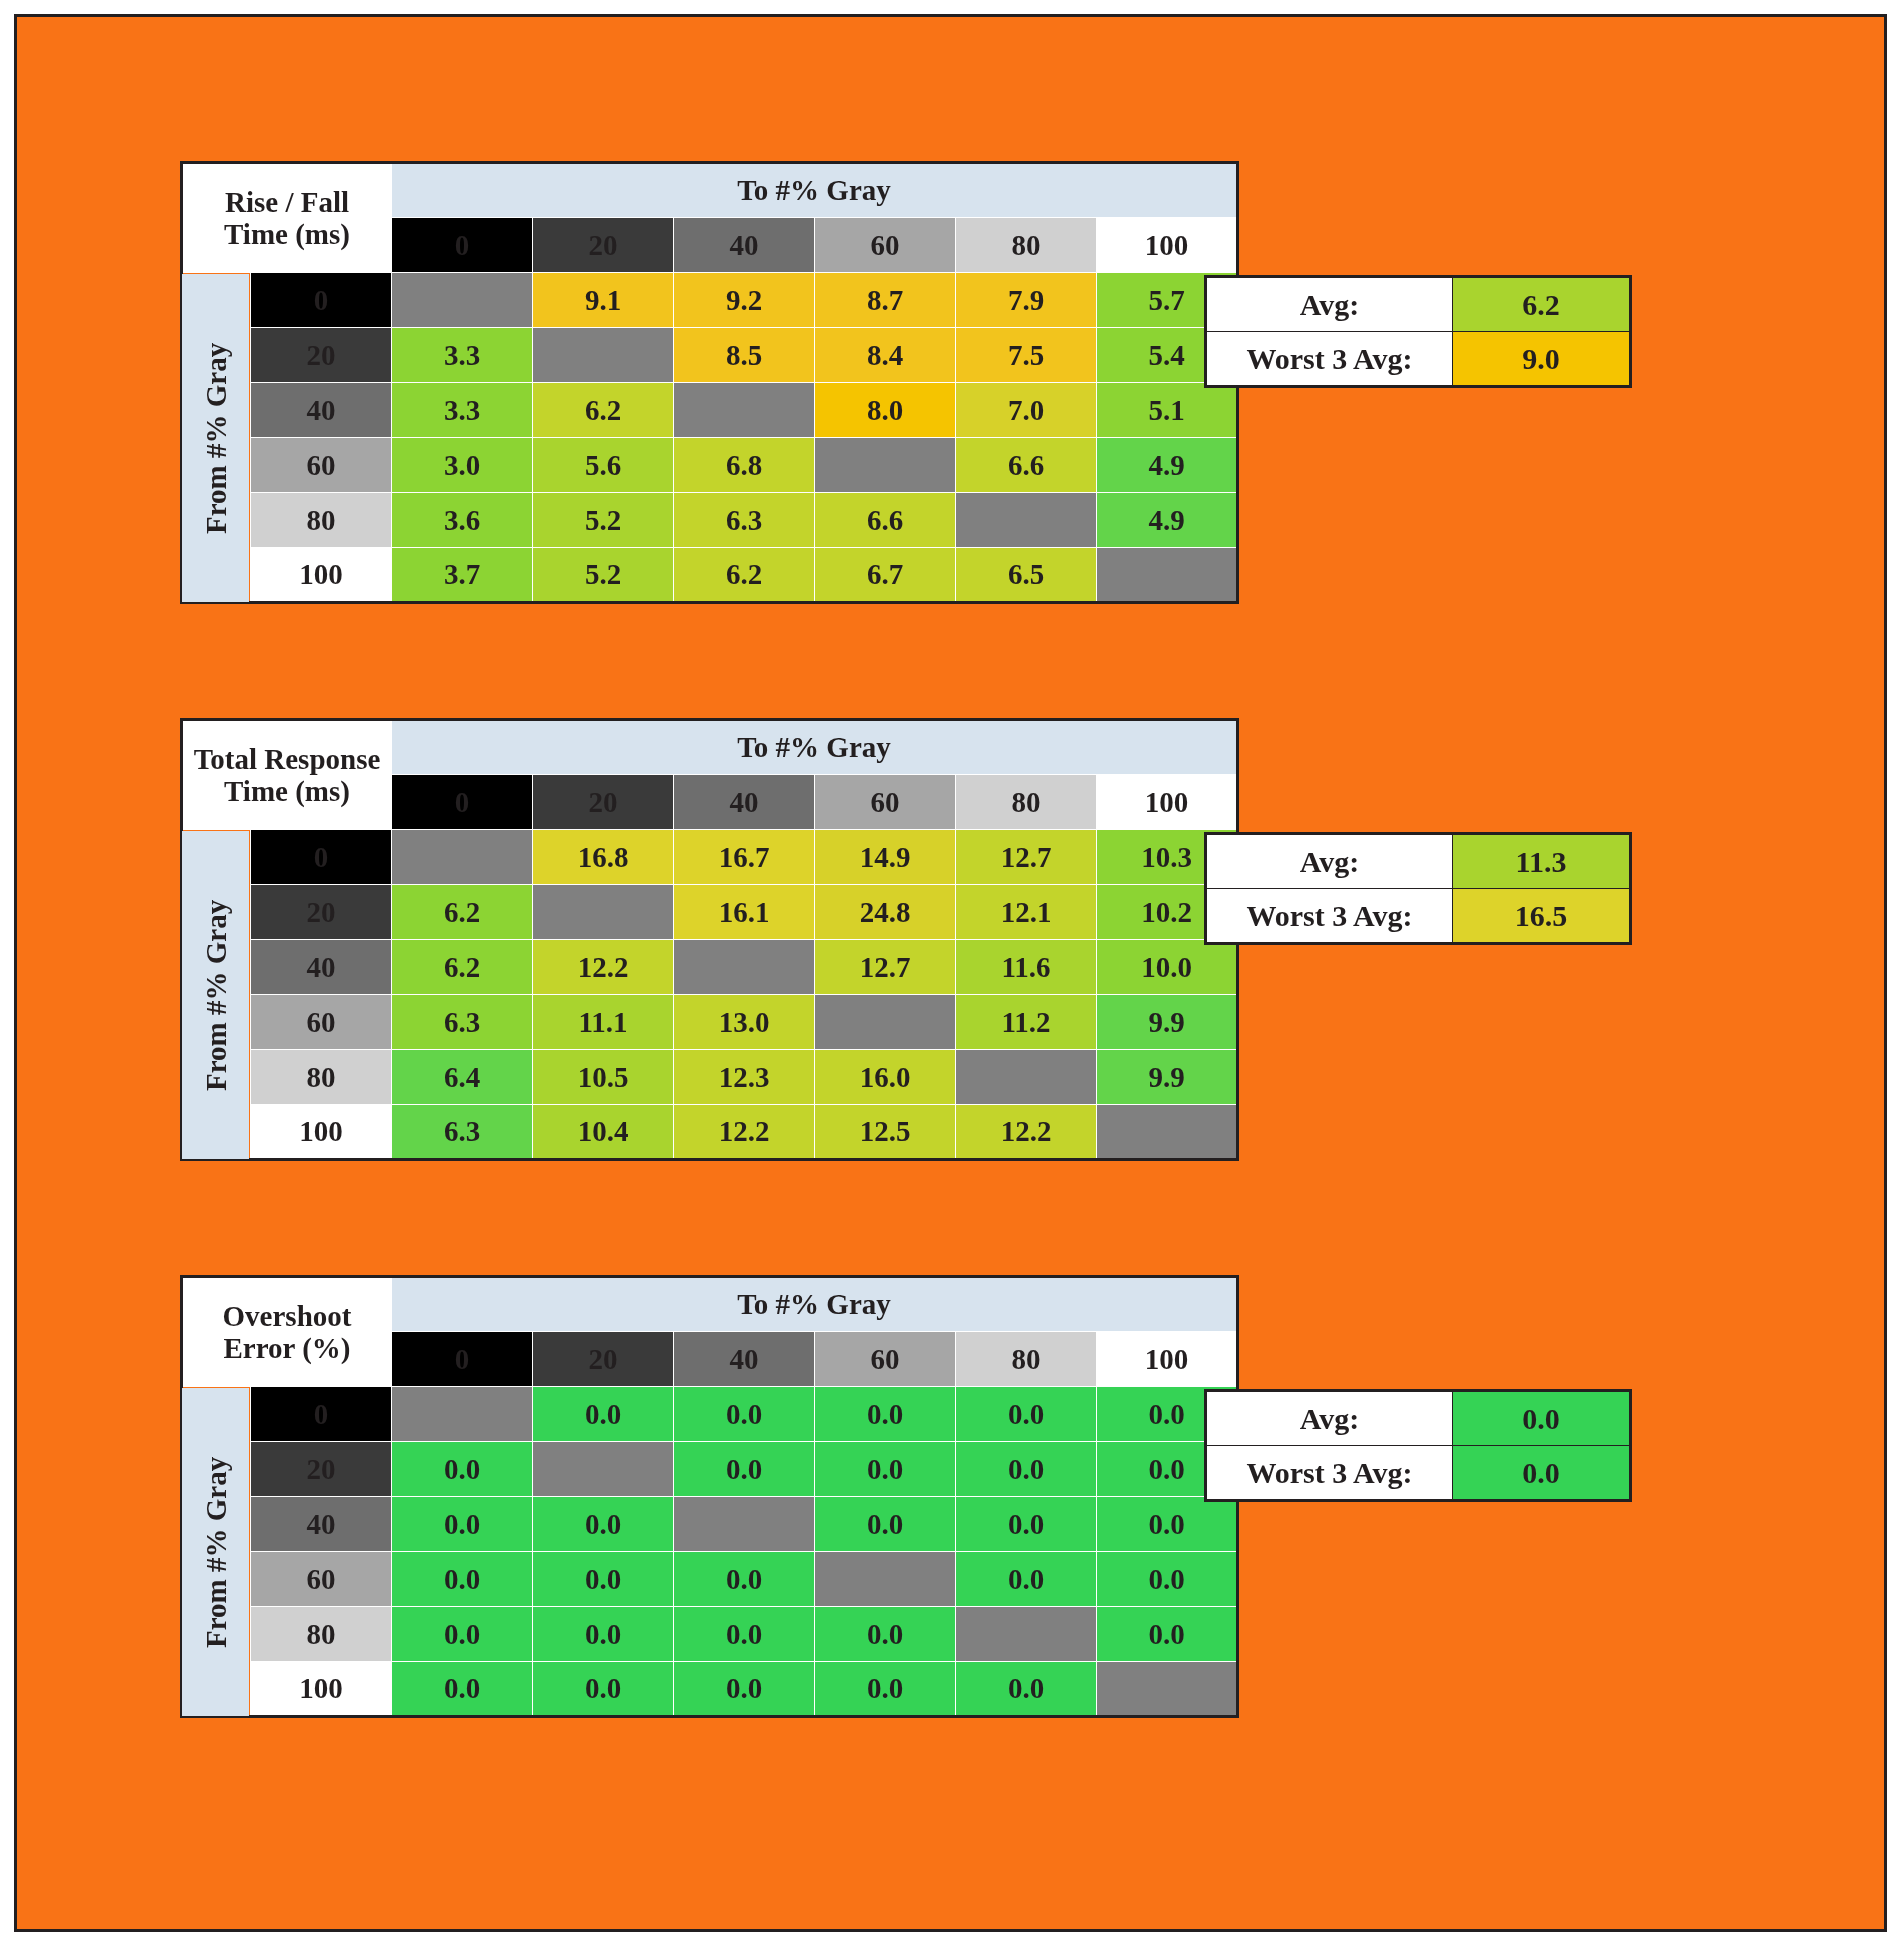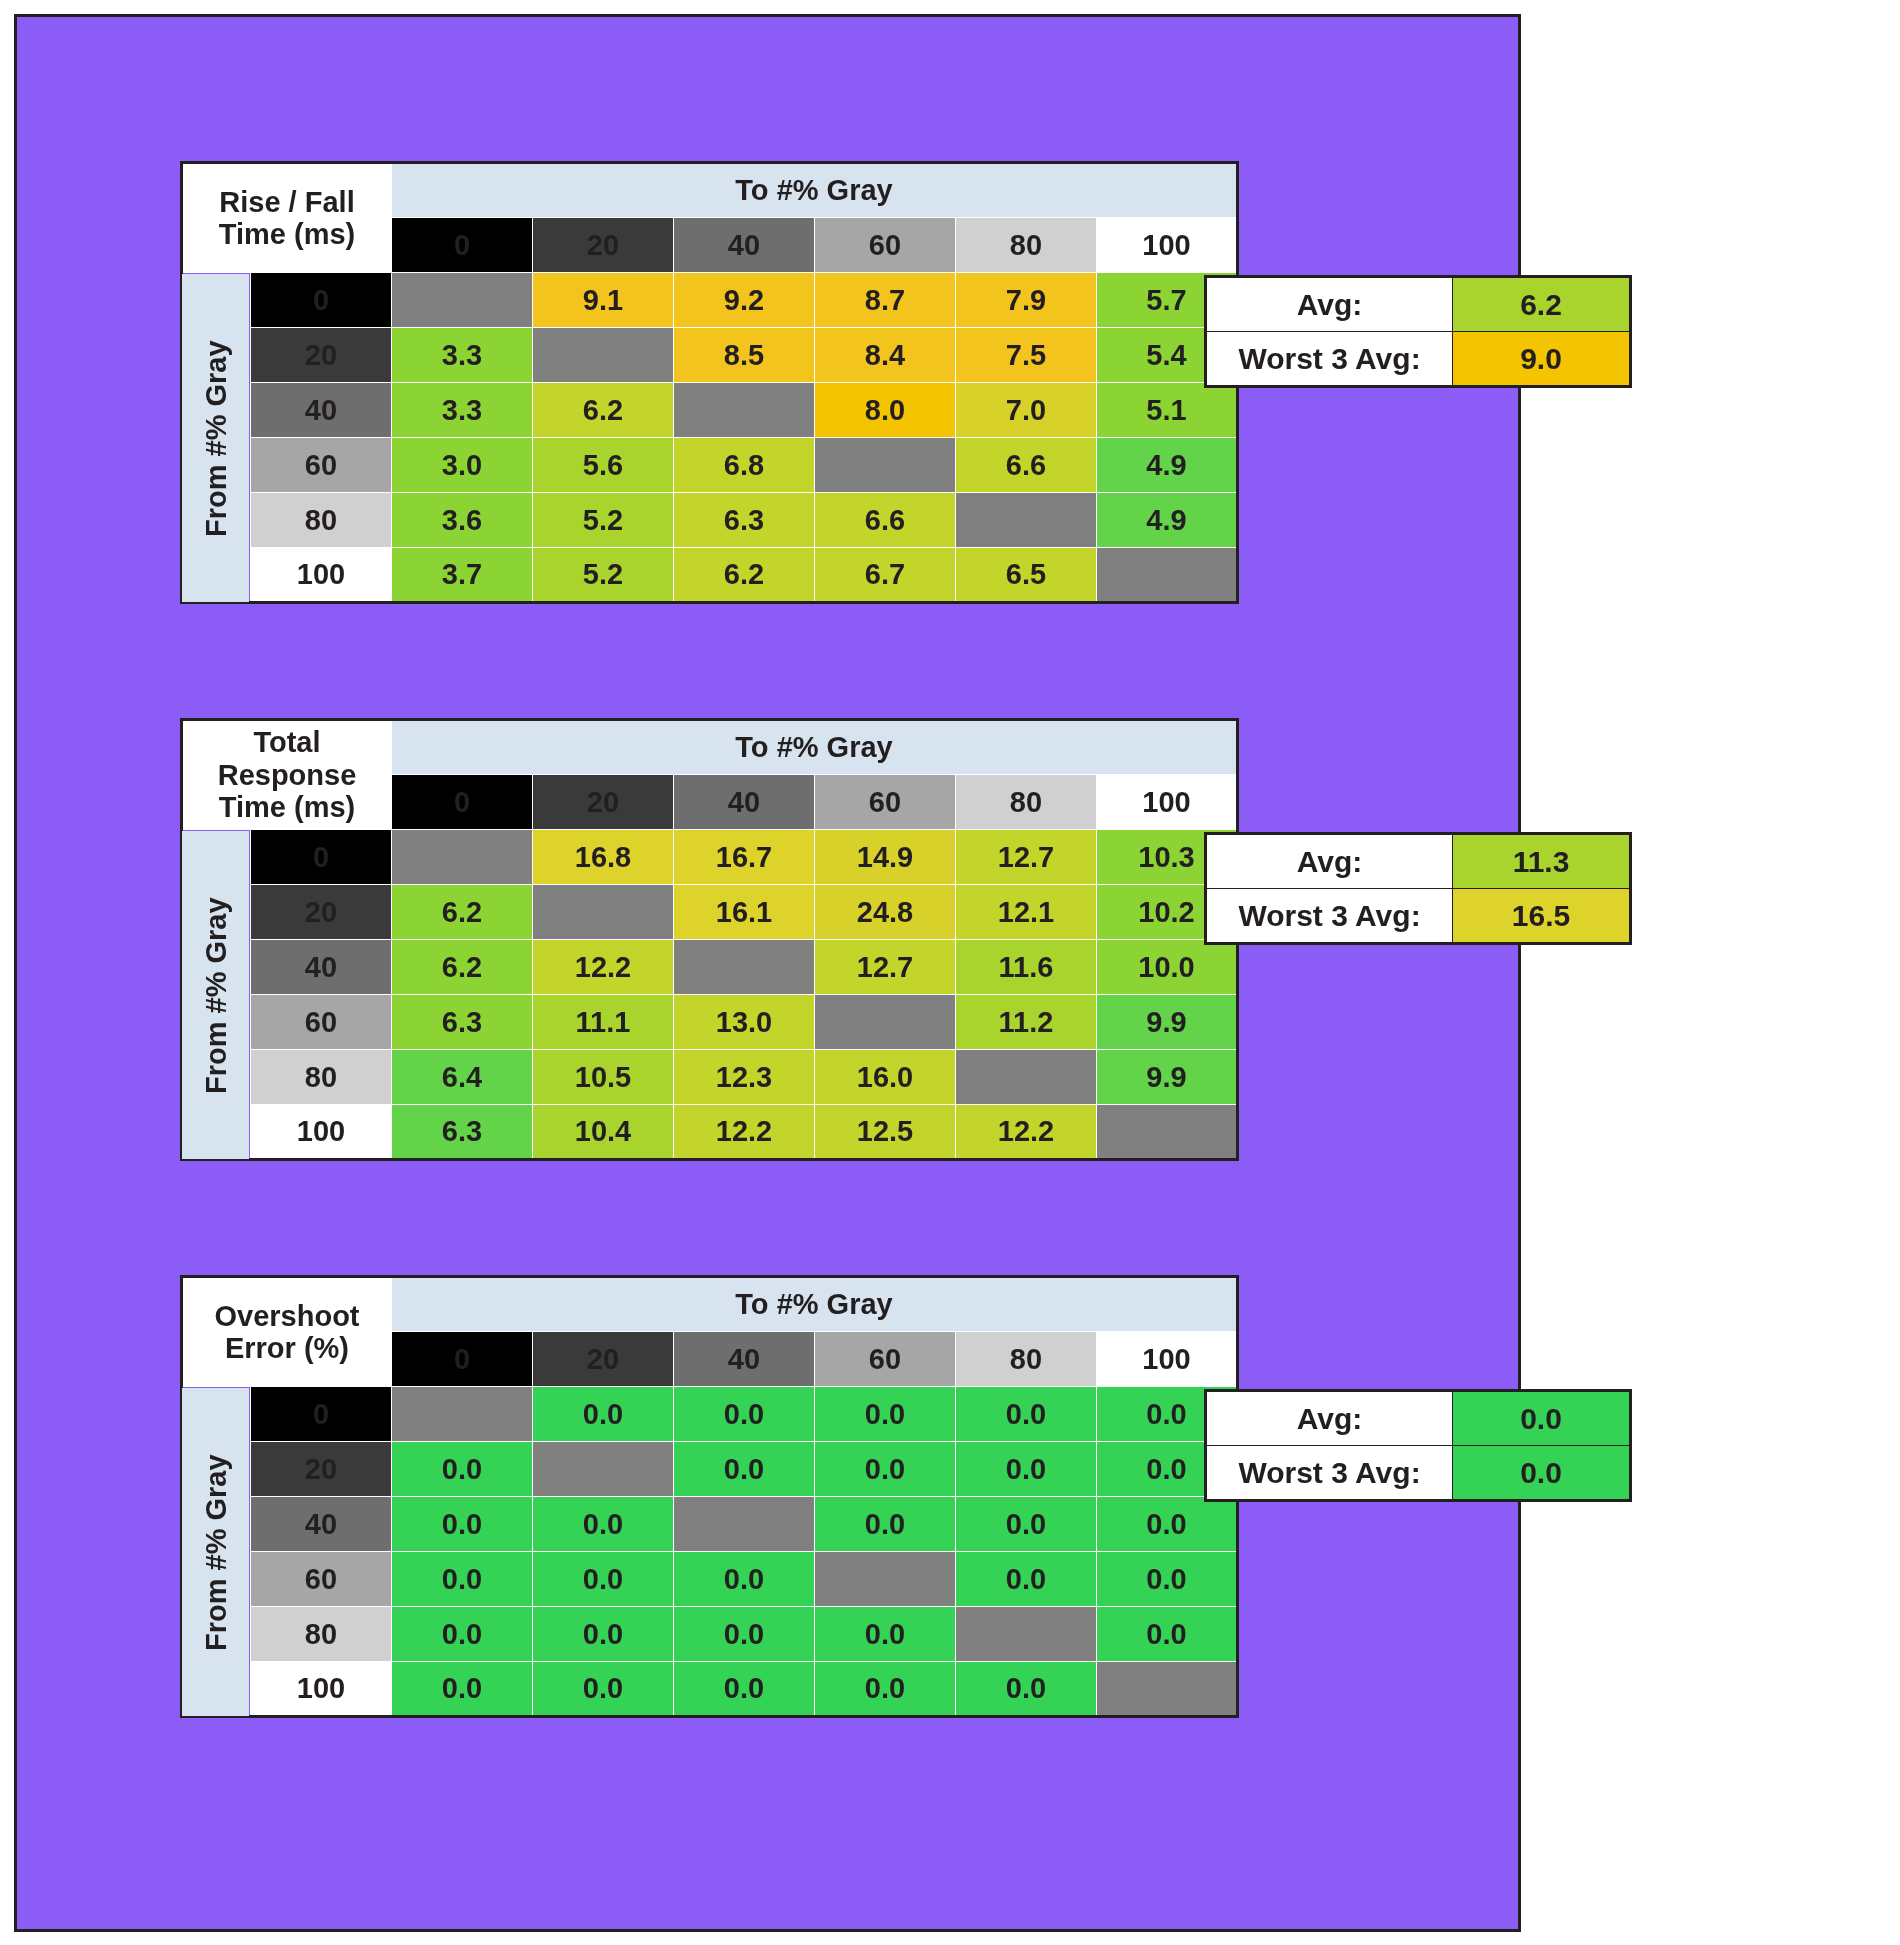--- a/index.html
+++ b/index.html
@@ -5,24 +5,25 @@
   html, body { margin:0; padding:0; }
   body {
     width:1900px; height:1946px;
     background:#ffffff;
     font-family:"Liberation Sans", sans-serif;
     overflow:hidden;
   }
   .page-frame{
     position:absolute;
     left:14px; top:14px;
-    width:1507px; height:1918px;
+    width:1873px; height:1918px;
     border:3px solid #231f20;
-    background:#8b5cf6;
+    background:#f97316;
     box-sizing:border-box;
+    font-family:Liberation Serif, serif;
   }
   .tables-wrap{
     position:absolute;
     left:163px;
     top:144px;
     width:1584px;
   }
   .block{
     position:relative;
     margin-bottom:114px;

